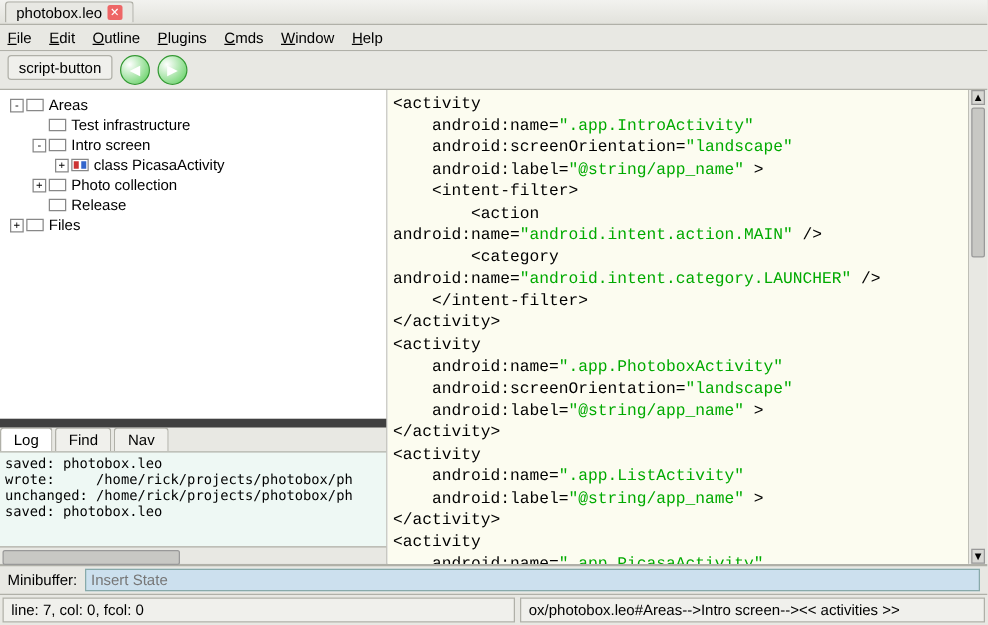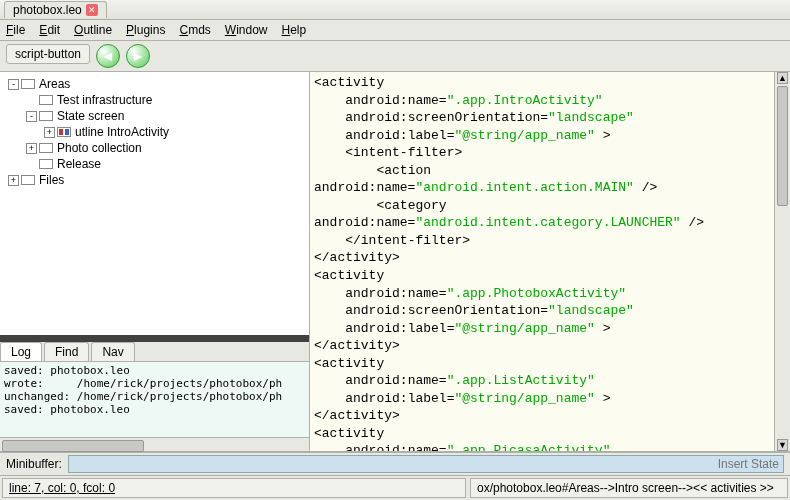--- a/index.html
+++ b/index.html
@@ -33,25 +33,25 @@
 .editor-wrap { flex: 1; display: flex; background: #fff; min-width: 0; }
 .editor { flex: 1; background: #fcfcf0; font-family: "Liberation Mono", monospace; font-size: 13px; padding: 2px 2px 2px 4px; overflow: auto; white-space: pre; line-height: 1.35; }
 .editor .t-tag { color: #000; }
 .editor .t-attr { color: #000; }
 .editor .t-str { color: #0a0; }
 .vscroll { width: 16px; background: #e8e8e3; border-left: 1px solid #b0b0a8; position: relative; }
 .vscroll .thumb { position: absolute; left: 2px; right: 2px; top: 14px; height: 120px; background: #c8c8c4; border: 1px solid #999; border-radius: 2px; }
 .vscroll .arr { position: absolute; left: 2px; right: 2px; height: 12px; background: #d8d8d4; border: 1px solid #999; display: flex; align-items: center; justify-content: center; font-size: 9px; }
 .vscroll .arr.up { top: 0; }
 .vscroll .arr.dn { bottom: 0; }
-.minibuf { display: flex; align-items: center; background: #e8e8e3; border-top: 1px solid #b0b0a8; padding: 2px 6px; gap: 6px; text-align: right; }
+.minibuf { display: flex; align-items: center; background: #e8e8e3; border-top: 1px solid #b0b0a8; padding: 2px 6px; gap: 6px; }
 .minibuf .field { flex: 1; background: #cce0ee; border: 1px solid #8aa; padding: 1px 4px; color: #777; font-size: 12px; }
 .statusbar { display: flex; background: #e8e8e3; border-top: 1px solid #b0b0a8; font-size: 12px; }
 .statusbar .cell { border: 1px solid #b0b0a8; background: #f0f0ec; padding: 2px 6px; margin: 2px; }
-.statusbar .cell.pos { width: 464px; text-decoration: underline; }
+.statusbar .cell.pos { width: 410px; }
 .statusbar .cell.path { flex: 1; white-space: nowrap; overflow: hidden; }
 </style>
 </head>
 <body>
 
 <div class="titlebar">
   <div class="tab">
     <span>photobox.leo</span>
     <span class="close-x">✕</span>
   </div>
@@ -85,27 +85,27 @@
         <div class="tree-row">
           <span class="spacer" style="width: 24px;"></span>
           <span class="spacer" style="width: 13px;"></span>
           <span class="node-icon"></span>
           <span>Test infrastructure</span>
         </div>
         <div class="tree-row">
           <span class="spacer" style="width: 24px;"></span>
           <span class="expander">-</span>
           <span class="node-icon"></span>
-          <span>State screen</span>
+          <span>Intro screen</span>
         </div>
         <div class="tree-row">
           <span class="spacer" style="width: 42px;"></span>
           <span class="expander">+</span>
           <span class="node-icon marked"></span>
-          <span>utline IntroActivity</span>
+          <span>class PicasaActivity</span>
         </div>
         <div class="tree-row">
           <span class="spacer" style="width: 24px;"></span>
           <span class="expander">+</span>
           <span class="node-icon"></span>
           <span>Photo collection</span>
         </div>
         <div class="tree-row">
           <span class="spacer" style="width: 24px;"></span>
           <span class="spacer" style="width: 13px;"></span>

